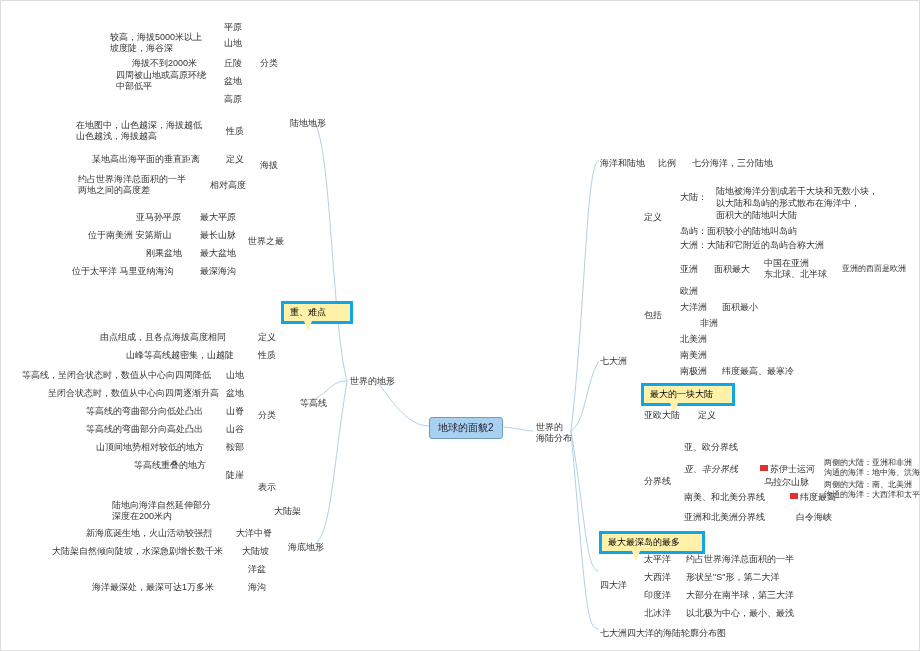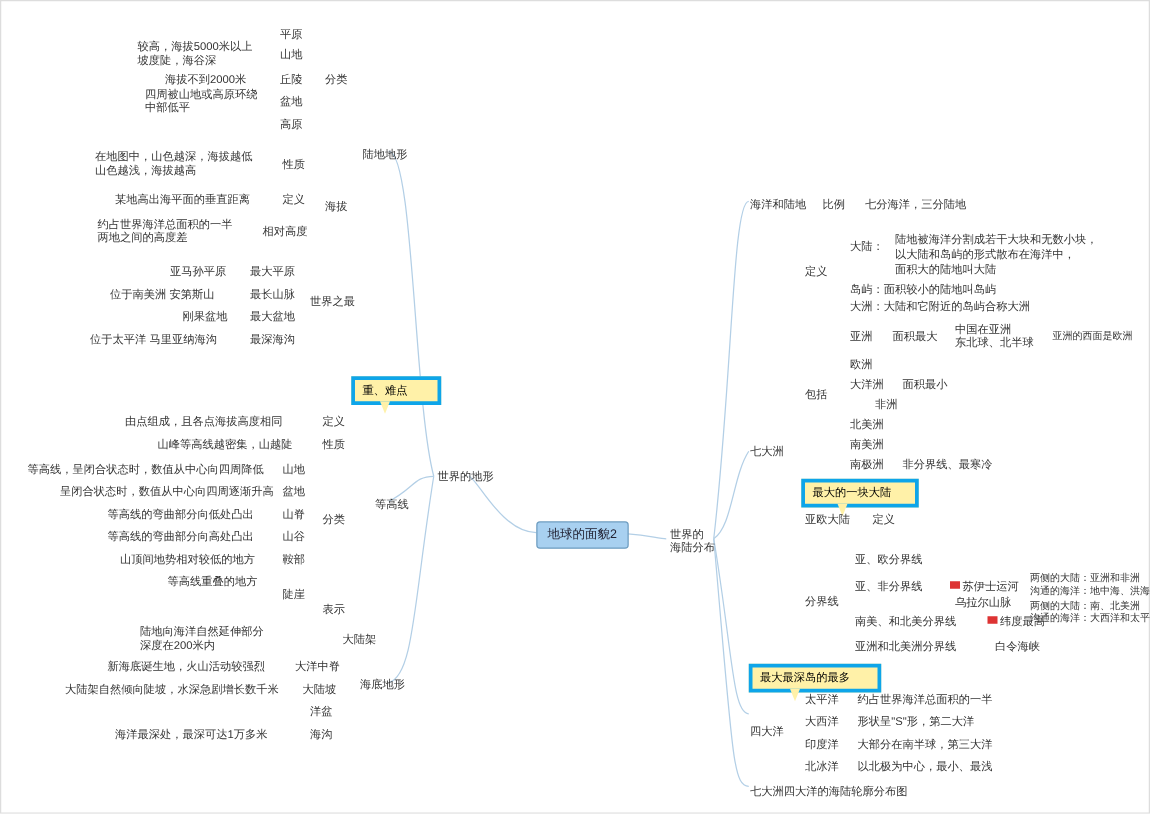--- a/index.html
+++ b/index.html
@@ -183,30 +183,30 @@
 <div class="node" style="left:760px;top:256px;white-space:pre;">中国在亚洲
 东北球、北半球</div>
 <div class="node" style="left:838px;top:262px;font-size:8px;">亚洲的西面是欧洲</div>
 <div class="node" style="left:676px;top:284px;">欧洲</div>
 <div class="node" style="left:676px;top:300px;">大洋洲</div>
 <div class="node" style="left:718px;top:300px;">面积最小</div>
 <div class="node" style="left:676px;top:316px;margin-left:20px;">非洲</div>
 <div class="node" style="left:676px;top:332px;">北美洲</div>
 <div class="node" style="left:676px;top:348px;">南美洲</div>
 <div class="node" style="left:676px;top:364px;">南极洲</div>
-<div class="node" style="left:718px;top:364px;">非分界线、最寒冷</div>
+<div class="node" style="left:718px;top:364px;">纬度最高、最寒冷</div>
 
 <div class="callout" style="left:640px;top:382px;width:76px;">最大的一块大陆</div>
 <div class="node" style="left:640px;top:408px;">亚欧大陆</div>
 <div class="node" style="left:694px;top:408px;">定义</div>
 
 <div class="node" style="left:640px;top:474px;">分界线</div>
 <div class="node" style="left:680px;top:440px;">亚、欧分界线</div>
 <div class="node" style="left:760px;top:440px;margin-top:35px;">乌拉尔山脉</div>
-<div class="node" style="left:680px;top:462px;">亚、非分界线</div>
+<div class="node" style="left:680px;top:462px;font-style:italic;">亚、非分界线</div>
 <div class="node" style="left:756px;top:462px;"><span class="flag"></span><span>苏伊士运河</span></div>
 <div class="node" style="left:820px;top:456px;white-space:pre;font-size:8px;">两侧的大陆：亚洲和非洲
 沟通的海洋：地中海、洪海</div>
 <div class="node" style="left:680px;top:490px;">南美、和北美分界线</div>
 <div class="node" style="left:786px;top:490px;"><span class="flag"></span><span>纬度最高</span></div>
 <div class="node" style="left:820px;top:478px;white-space:pre;font-size:8px;">两侧的大陆：南、北美洲
 沟通的海洋：大西洋和太平洋</div>
 <div class="node" style="left:680px;top:510px;">亚洲和北美洲分界线</div>
 <div class="node" style="left:792px;top:510px;">白令海峡</div>
 

